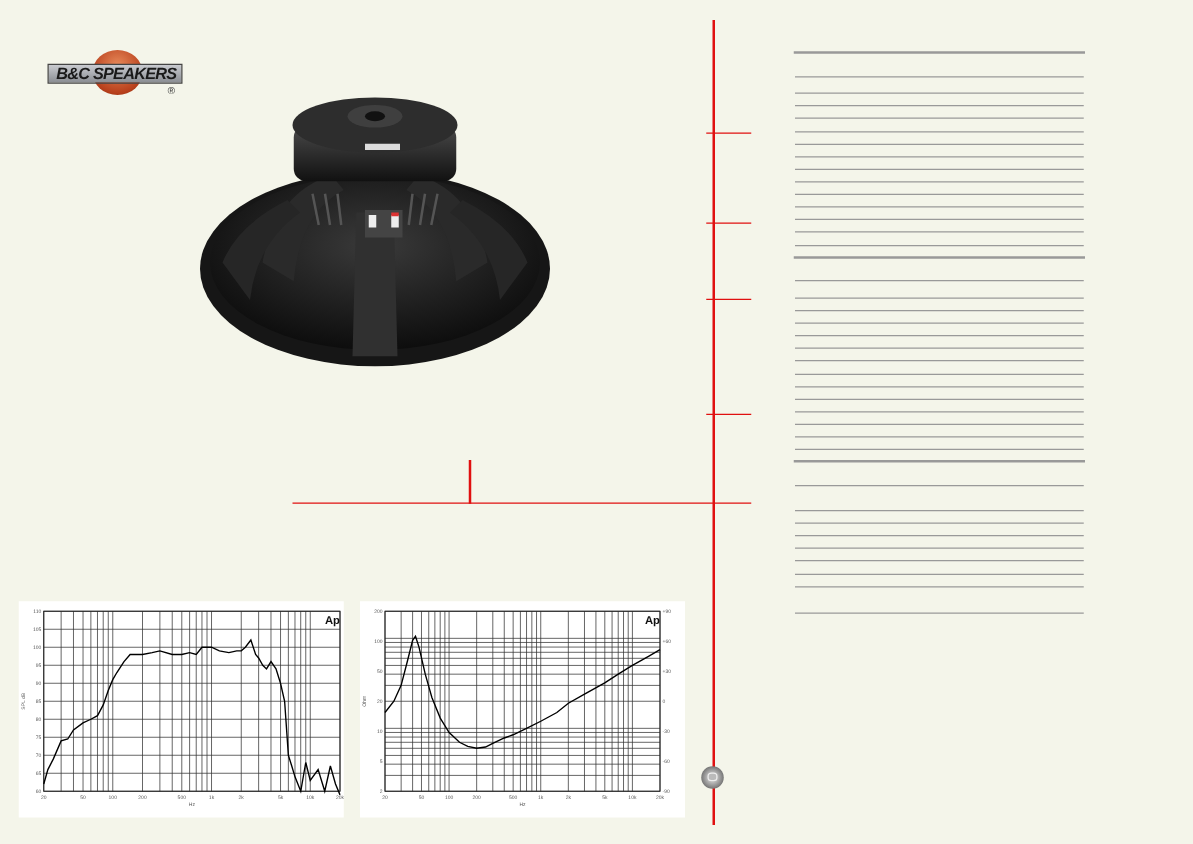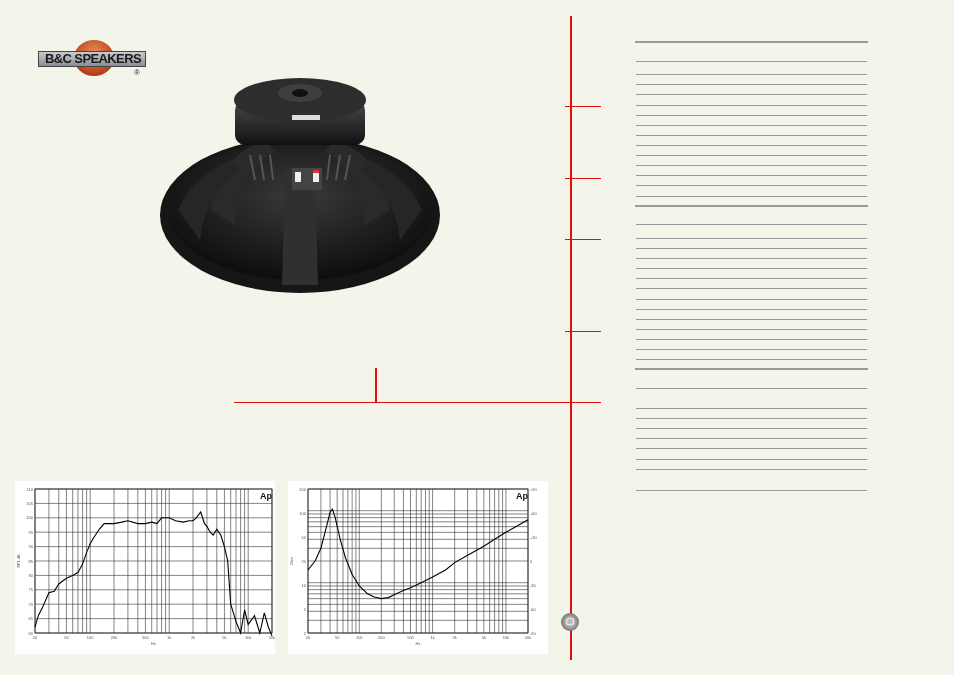--- a/index.html
+++ b/index.html
@@ -1,19 +1,19 @@
 <!DOCTYPE html>
 <html><head>
 <meta charset="utf-8">
 <style>
   html,body{margin:0;padding:0;}
   body{width:954px;height:675px;background:#f4f5ea;position:relative;overflow:hidden;font-family:"Liberation Sans",sans-serif;}
   .abs{position:absolute;}
   
-  .logo{left:36px;top:40px;width:116px;height:40px;}
+  .logo{left:36px;top:40px;width:116px;height:40px;font-style:italic;}
   .logo .disc{position:absolute;left:38px;top:0;width:40px;height:36px;border-radius:50%;background:radial-gradient(circle at 50% 35%,#e88a5a,#b8401c 70%,#7a2a10);}
   .logo .bar{position:absolute;left:2px;top:11px;width:108px;height:16px;background:linear-gradient(#c9cbd0,#8a8d93);border:1px solid #444;box-sizing:border-box;}
   .logo .txt{position:absolute;left:3px;top:11px;width:108px;text-align:center;font-weight:bold;font-size:13px;letter-spacing:-0.6px;color:#1a1a1a;line-height:16px;}
   .logo .reg{position:absolute;left:98px;top:28px;font-size:8px;color:#333;}
   
   .red{background:#e01010;position:absolute;}
   
   .spec-line{position:absolute;left:636px;width:231px;height:1px;background:#999;}
   .spec-line.thick{height:2px;background:#999;left:635px;width:233px;}
   

